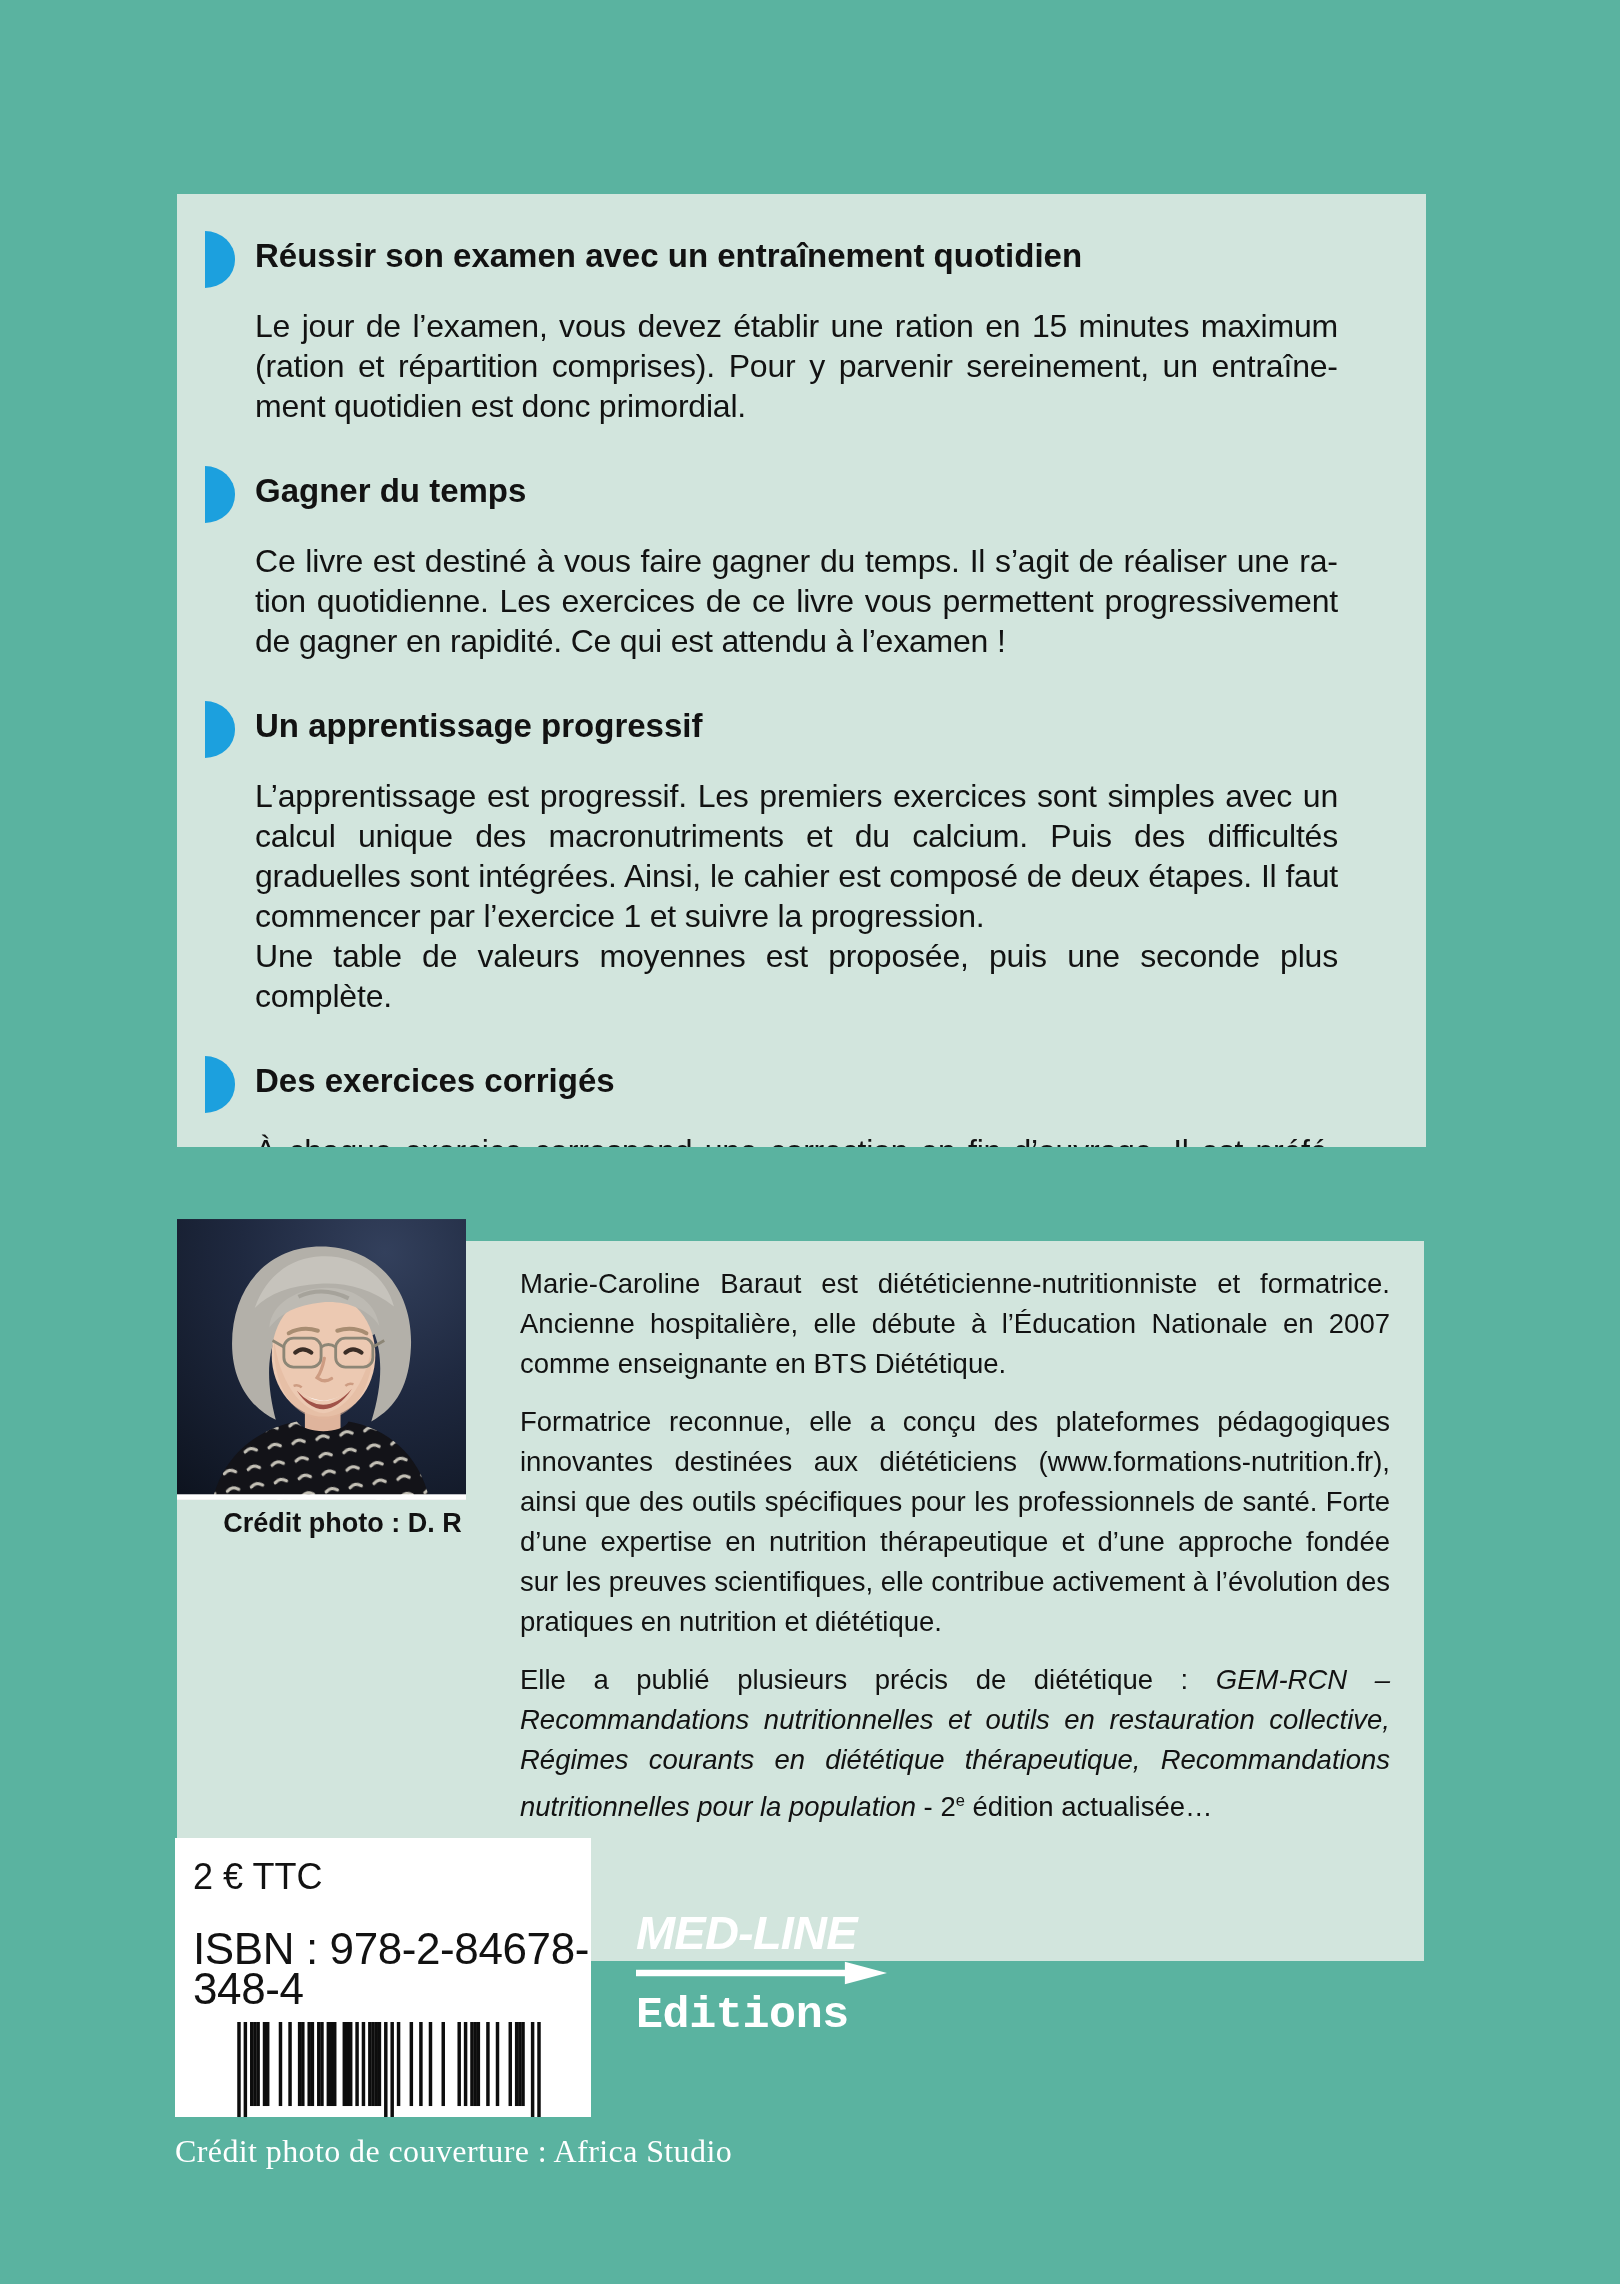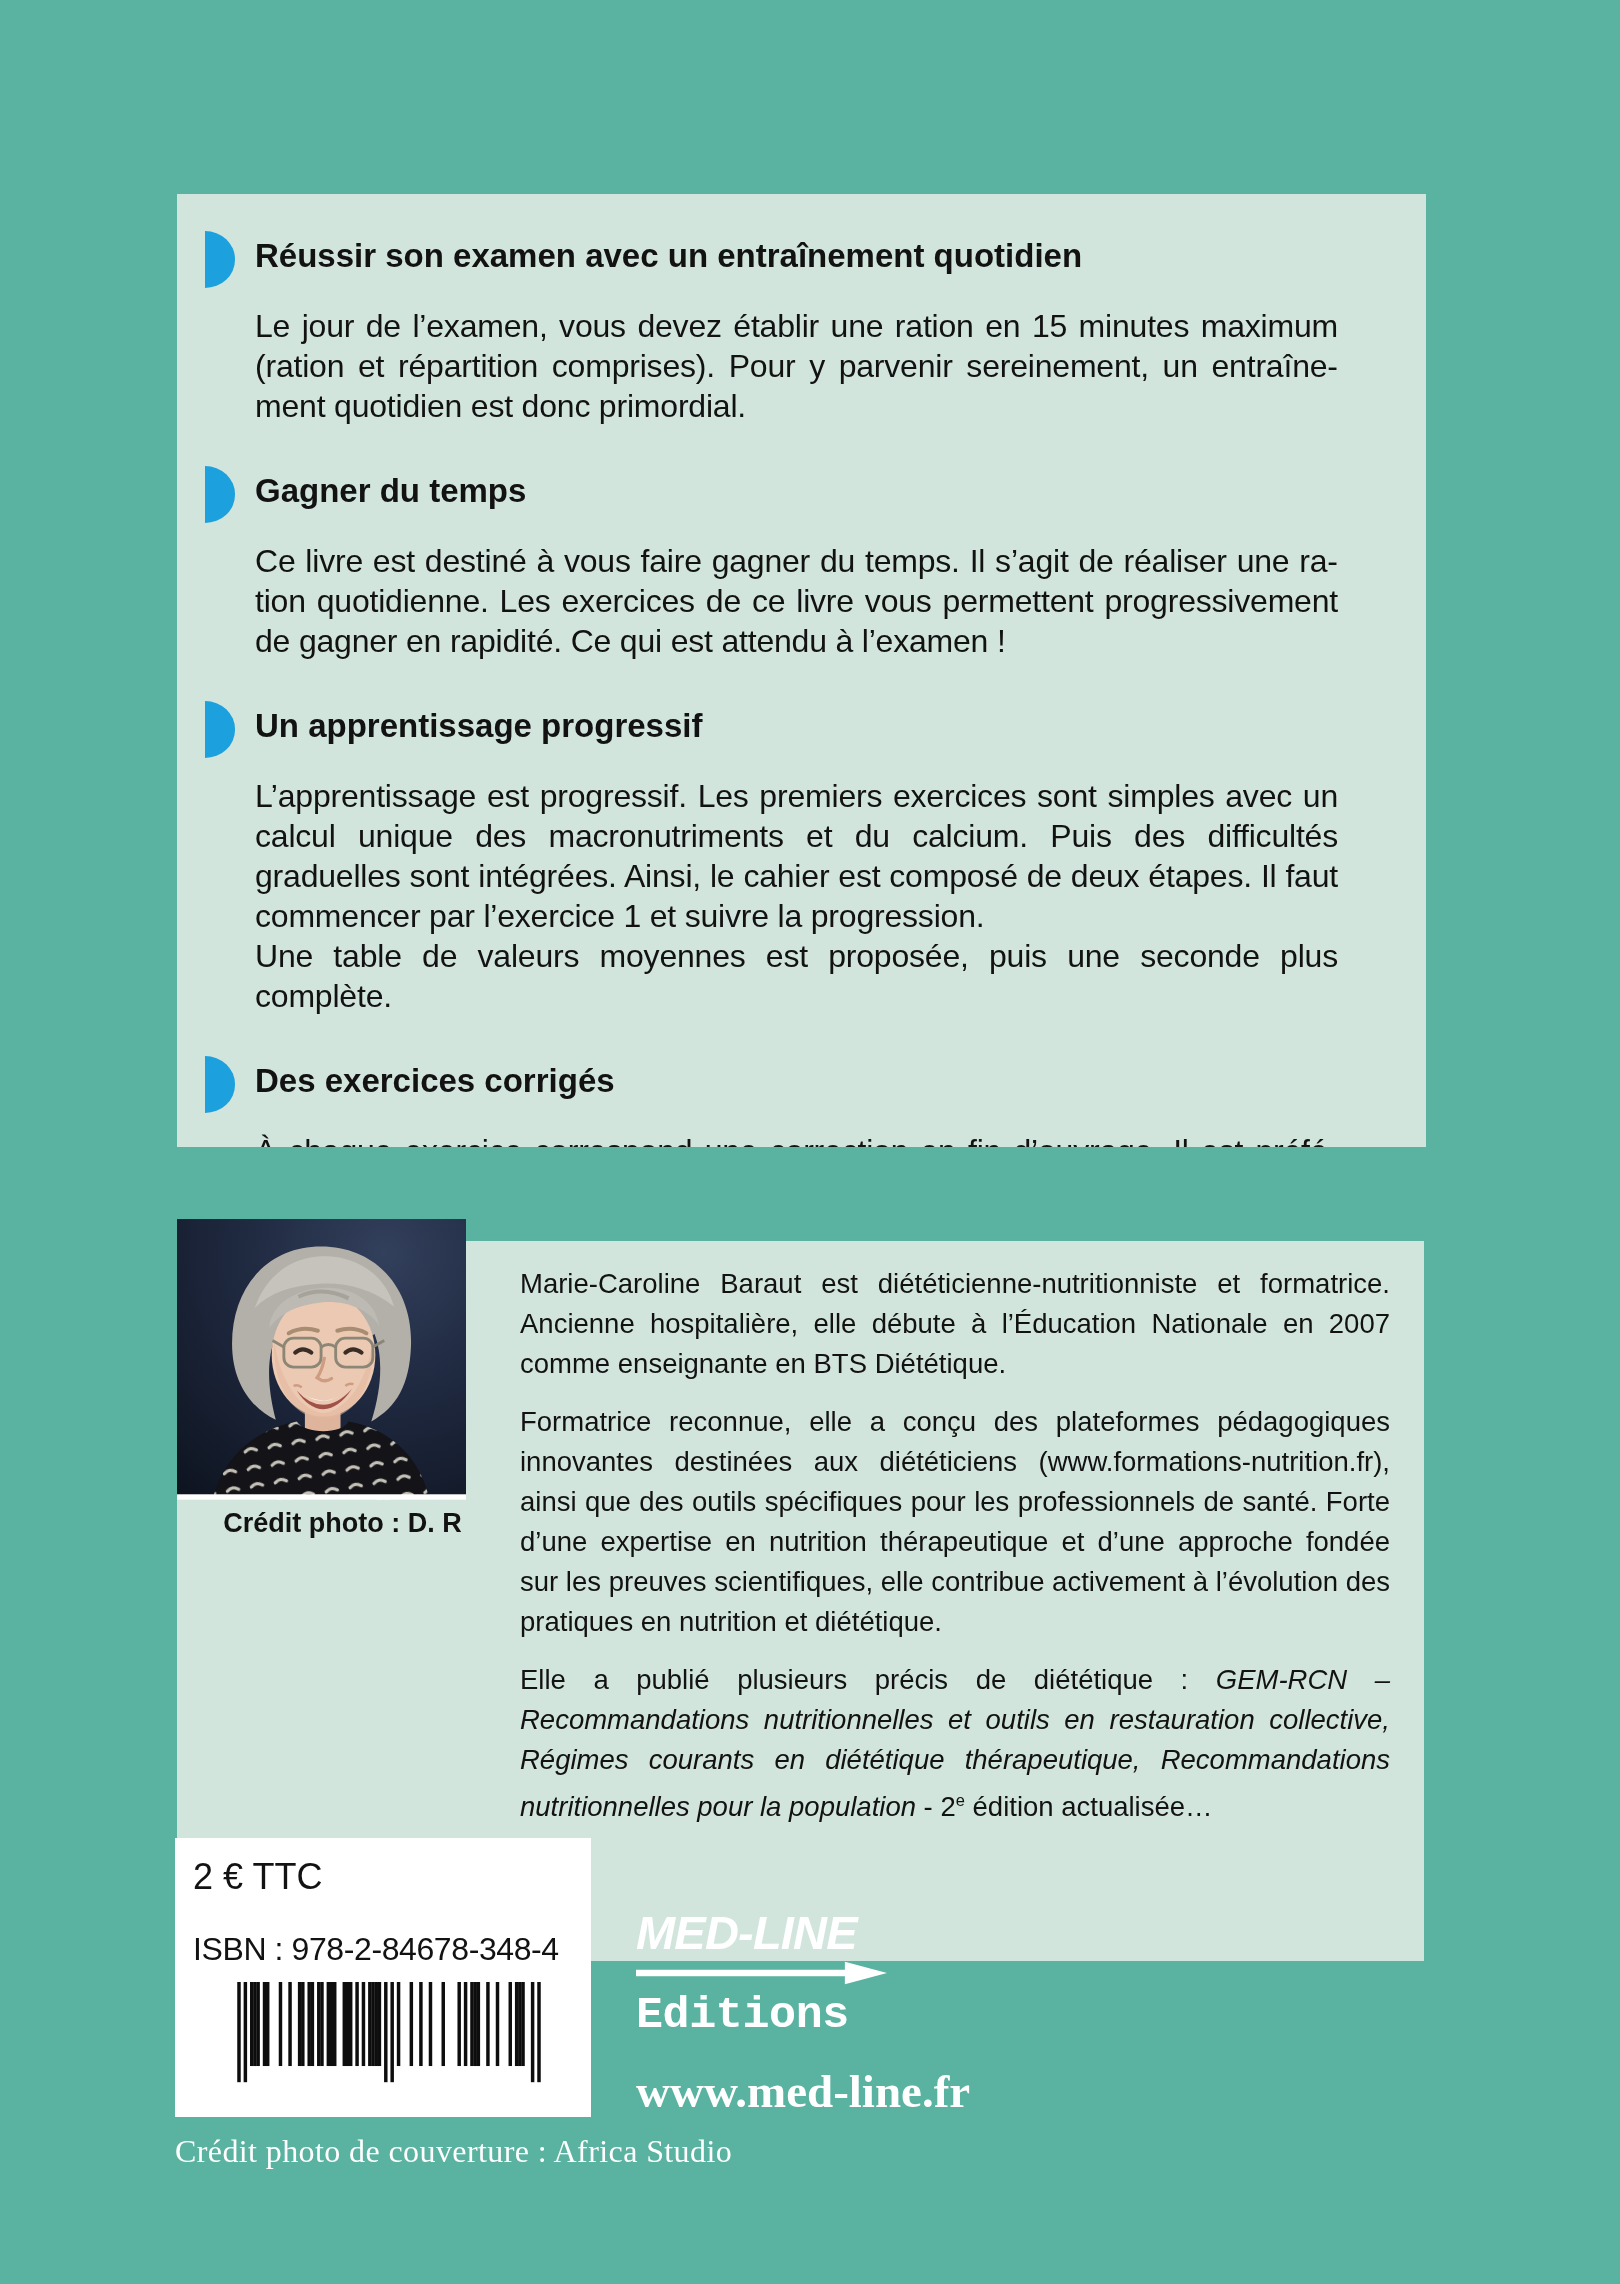--- a/index.html
+++ b/index.html
@@ -68,21 +68,21 @@
     color:var(--text);
   }
   
   .price-box{
     position:absolute;left:175px;top:1838px;width:416px;height:279px;
     background:var(--white);
     padding:19.4px 0 0 18px;
     overflow:hidden;
   }
   .price{font-size:36px;line-height:40px;}
-  .isbn{font-size:32px;line-height:40px;margin-top:32px;letter-spacing:-0.4px;}
+  .isbn{font-size:44px;line-height:40px;margin-top:32px;letter-spacing:-0.4px;}
   .barcode{position:relative;margin-top:13px;margin-left:14.6px;width:372px;height:130px;}
   .barcode svg{position:absolute;left:0;top:0;}
   #barcode-bars rect{fill:#0d0d0d;}
   
   .publisher{
     position:absolute;left:636px;top:1908px;color:var(--white);
   }
   .pub-name{
     font-size:47px;line-height:49px;font-weight:bold;font-style:italic;
     letter-spacing:-0.8px;
@@ -263,17 +263,16 @@
   </div>
 </div>
 
 <div class="publisher">
   <div class="pub-name">MED-LINE</div>
   <svg class="pub-arrow" width="251" height="26" viewBox="0 0 310 32">
     <rect class="shape" x="0" y="12" width="262" height="8"></rect>
     <polygon class="shape" points="258,2 310,16 258,30"></polygon>
   </svg>
   <div class="pub-editions">Editions</div>
-  <div class="pub-site">www.med-line.fr</div>
 </div>
 
 <div class="cover-credit">Crédit photo de couverture : Africa Studio</div>
 
 
 </body></html>

